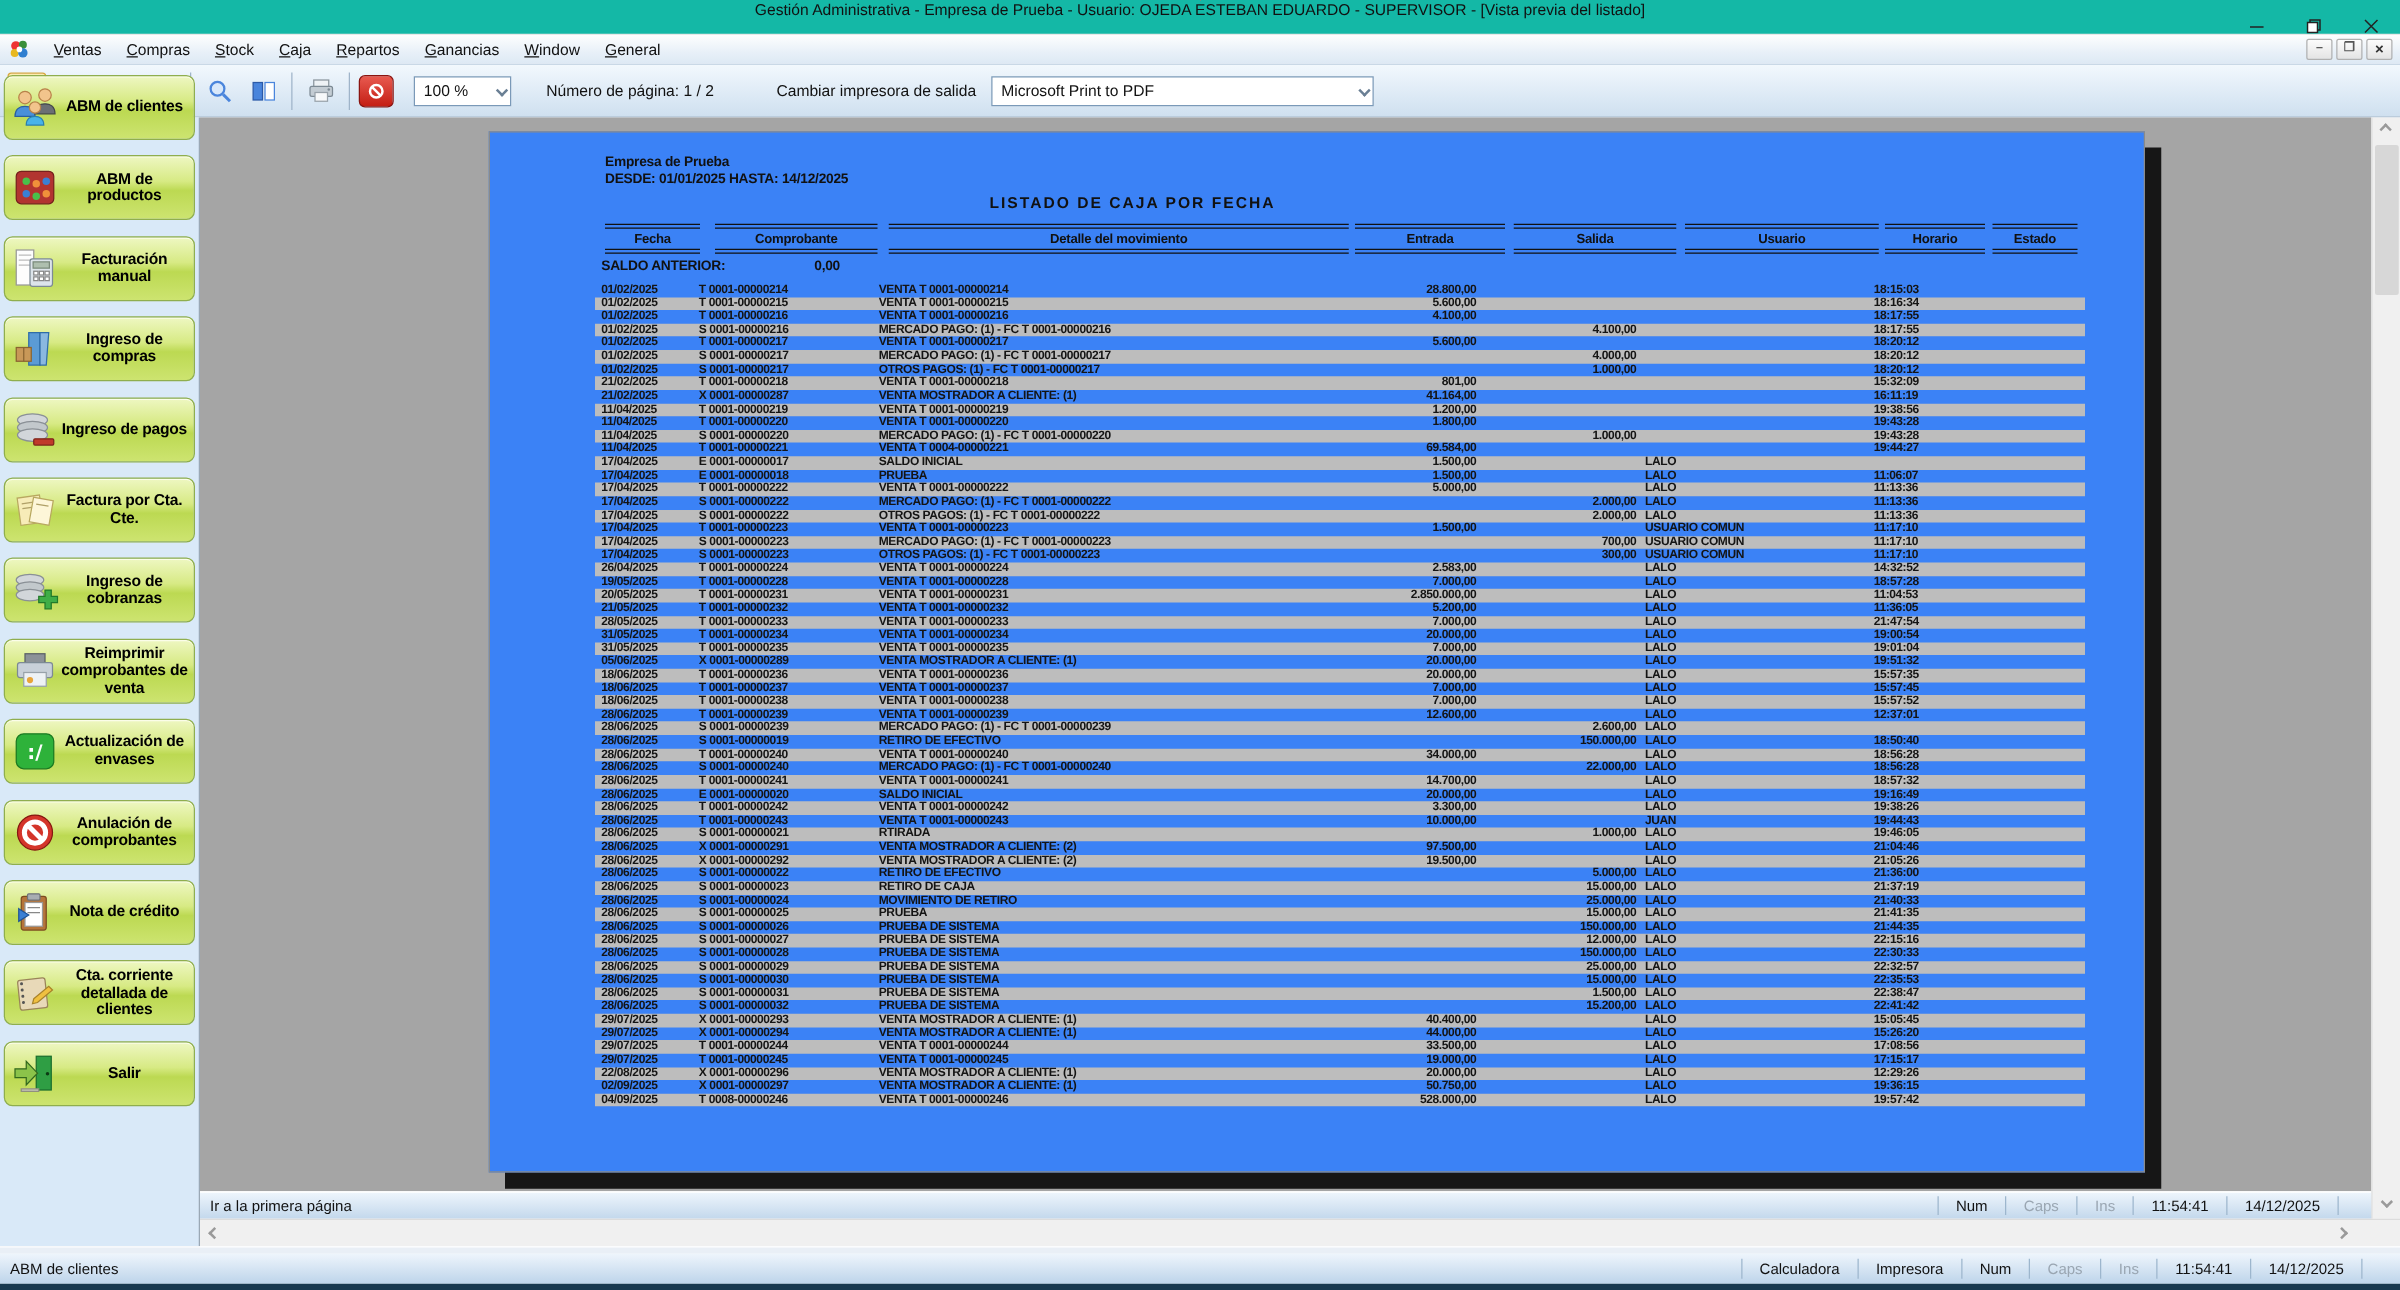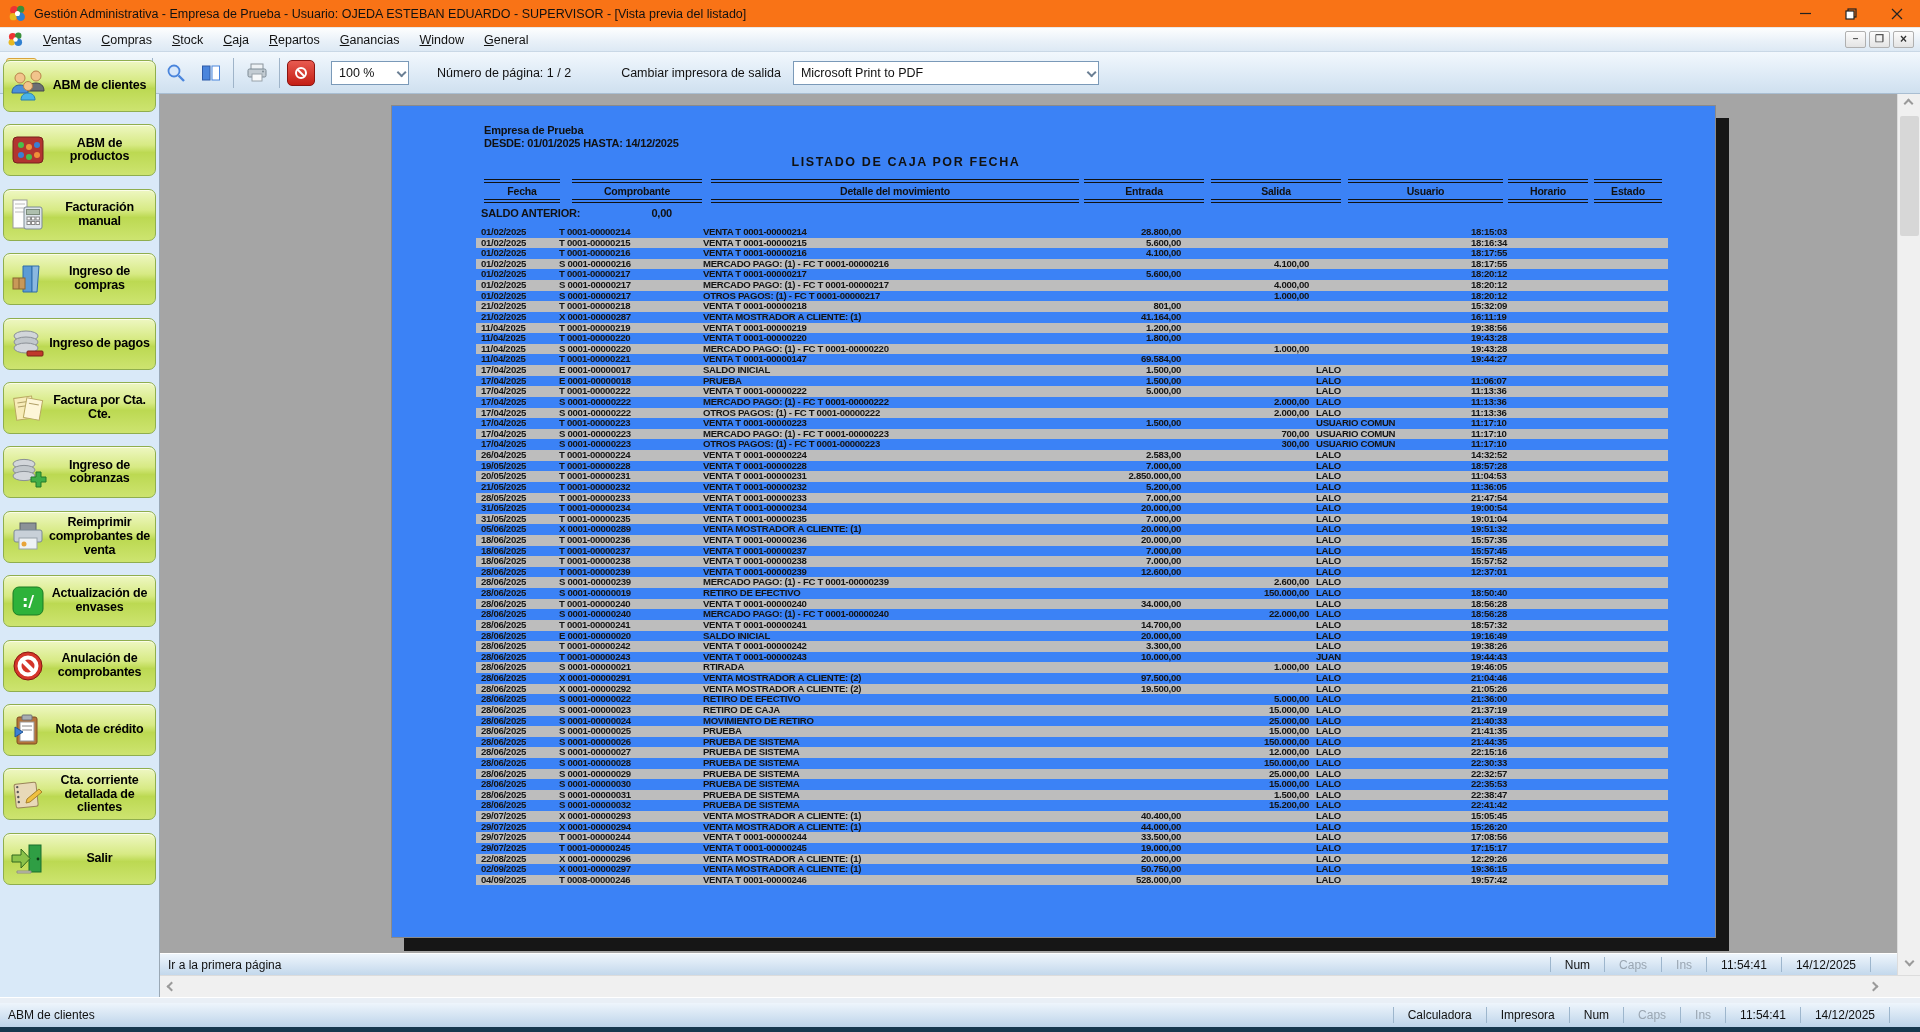--- a/index.html
+++ b/index.html
@@ -1,21 +1,21 @@
 <!DOCTYPE html>
 <html><head>
 <meta charset="utf-8">
 <style>
   * { margin:0; padding:0; box-sizing:border-box; }
   html,body { width:1920px; height:1032px; overflow:hidden; }
   body { font-family:"Liberation Sans", sans-serif; background:#fff; position:relative; }
   .abs { position:absolute; }
 
   
-  .titlebar { left:0; top:0; width:1920px; height:28px; background:#f97316; border-bottom:1px solid #e8e8e8; display:flex; align-items:center; }
+  .titlebar { left:0; top:0; width:1920px; height:28px; background:#14b8a6; border-bottom:1px solid #e8e8e8; display:flex; align-items:center;flex-direction:column; }
   .app-logo { width:17px; height:17px; margin:0 8px 0 9px; }
   .titlebar .title-text { font-size:12.5px; color:#111; white-space:nowrap; }
   .win-controls { margin-left:auto; display:flex; height:100%; }
   .win-btn { width:46px; height:100%; display:flex; align-items:center; justify-content:center; font-size:13px; color:#222; }
   .win-btn svg { display:block; }
 
   
   .menubar { left:0; top:28px; width:1920px; height:24px; background:linear-gradient(#fdfefe,#e8f0f8 60%,#dde9f4); border-bottom:1px solid #c9d8e6; display:flex; align-items:center; }
   .menu-logo { width:15px; height:15px; margin:0 10px 0 8px; }
   .menu-item { font-size:12.5px; color:#111; padding:3px 10px; }
@@ -55,21 +55,21 @@
   .rows { position:absolute; left:84px; top:121px; width:1192px; }
   .trow { position:absolute; left:0; width:1192px; height:10.62px; }
   .trow.stripe { background:#bdbdbd; }
   .tcell { position:absolute; top:0; font-size:9.6px; font-weight:bold; color:#141414; letter-spacing:-0.3px; line-height:10.62px; white-space:nowrap; }
   .c-fecha { left:5px; width:78px; }
   .c-comp { left:83px; width:138px; }
   .c-det { left:227px; width:374px; }
   .c-ent { left:595px; width:110px; text-align:right; }
   .c-sal { left:705px; width:128px; text-align:right; }
   .c-usu { left:840px; width:178px; }
-  .c-hor { left:995px; width:88px; }
+  .c-hor { left:1023px; width:88px; }
   .rep-footer { left:84px; top:789px; width:1192px; text-align:right; font-size:9.8px; letter-spacing:-0.2px; }
 
   
   .vscroll { left:1897px; top:94px; width:23px; height:881px; background:#f0f0f0; border-left:1px solid #dcdcdc; }
   .hscroll { left:160px; top:975px; width:1760px; height:22px; background:#f0f0f0; border-top:1px solid #dcdcdc; }
   .scroll-arrow { position:absolute; width:9px; height:9px; }
   .scroll-arrow span { position:absolute; left:0; top:0; width:7px; height:7px; border-left:2px solid #9a9a9a; border-top:2px solid #9a9a9a; }
 
   
   .statusbar1 { left:160px; top:953px; width:1737px; height:22px; background:linear-gradient(#eef5fc,#c3d8ec); border-top:1px solid #fff; display:flex; align-items:center; font-size:12px; color:#111; }
@@ -442,21 +442,21 @@
         <div class="trow stripe" style="top: 116.82px;">
           <div class="tcell c-fecha">11/04/2025</div>
           <div class="tcell c-comp">S 0001-00000220</div>
           <div class="tcell c-det">MERCADO PAGO: (1) - FC T 0001-00000220</div>
           <div class="tcell c-sal">1.000,00</div>
           <div class="tcell c-hor">19:43:28</div>
         </div>
         <div class="trow" style="top: 127.44px;">
           <div class="tcell c-fecha">11/04/2025</div>
           <div class="tcell c-comp">T 0001-00000221</div>
-          <div class="tcell c-det">VENTA T 0001-00000147</div>
+          <div class="tcell c-det">VENTA T 0004-00000221</div>
           <div class="tcell c-ent">69.584,00</div>
           <div class="tcell c-hor">19:44:27</div>
         </div>
         <div class="trow stripe" style="top: 138.06px;">
           <div class="tcell c-fecha">17/04/2025</div>
           <div class="tcell c-comp">E 0001-00000017</div>
           <div class="tcell c-det">SALDO INICIAL</div>
           <div class="tcell c-ent">1.500,00</div>
           <div class="tcell c-usu">LALO</div>
         </div>

